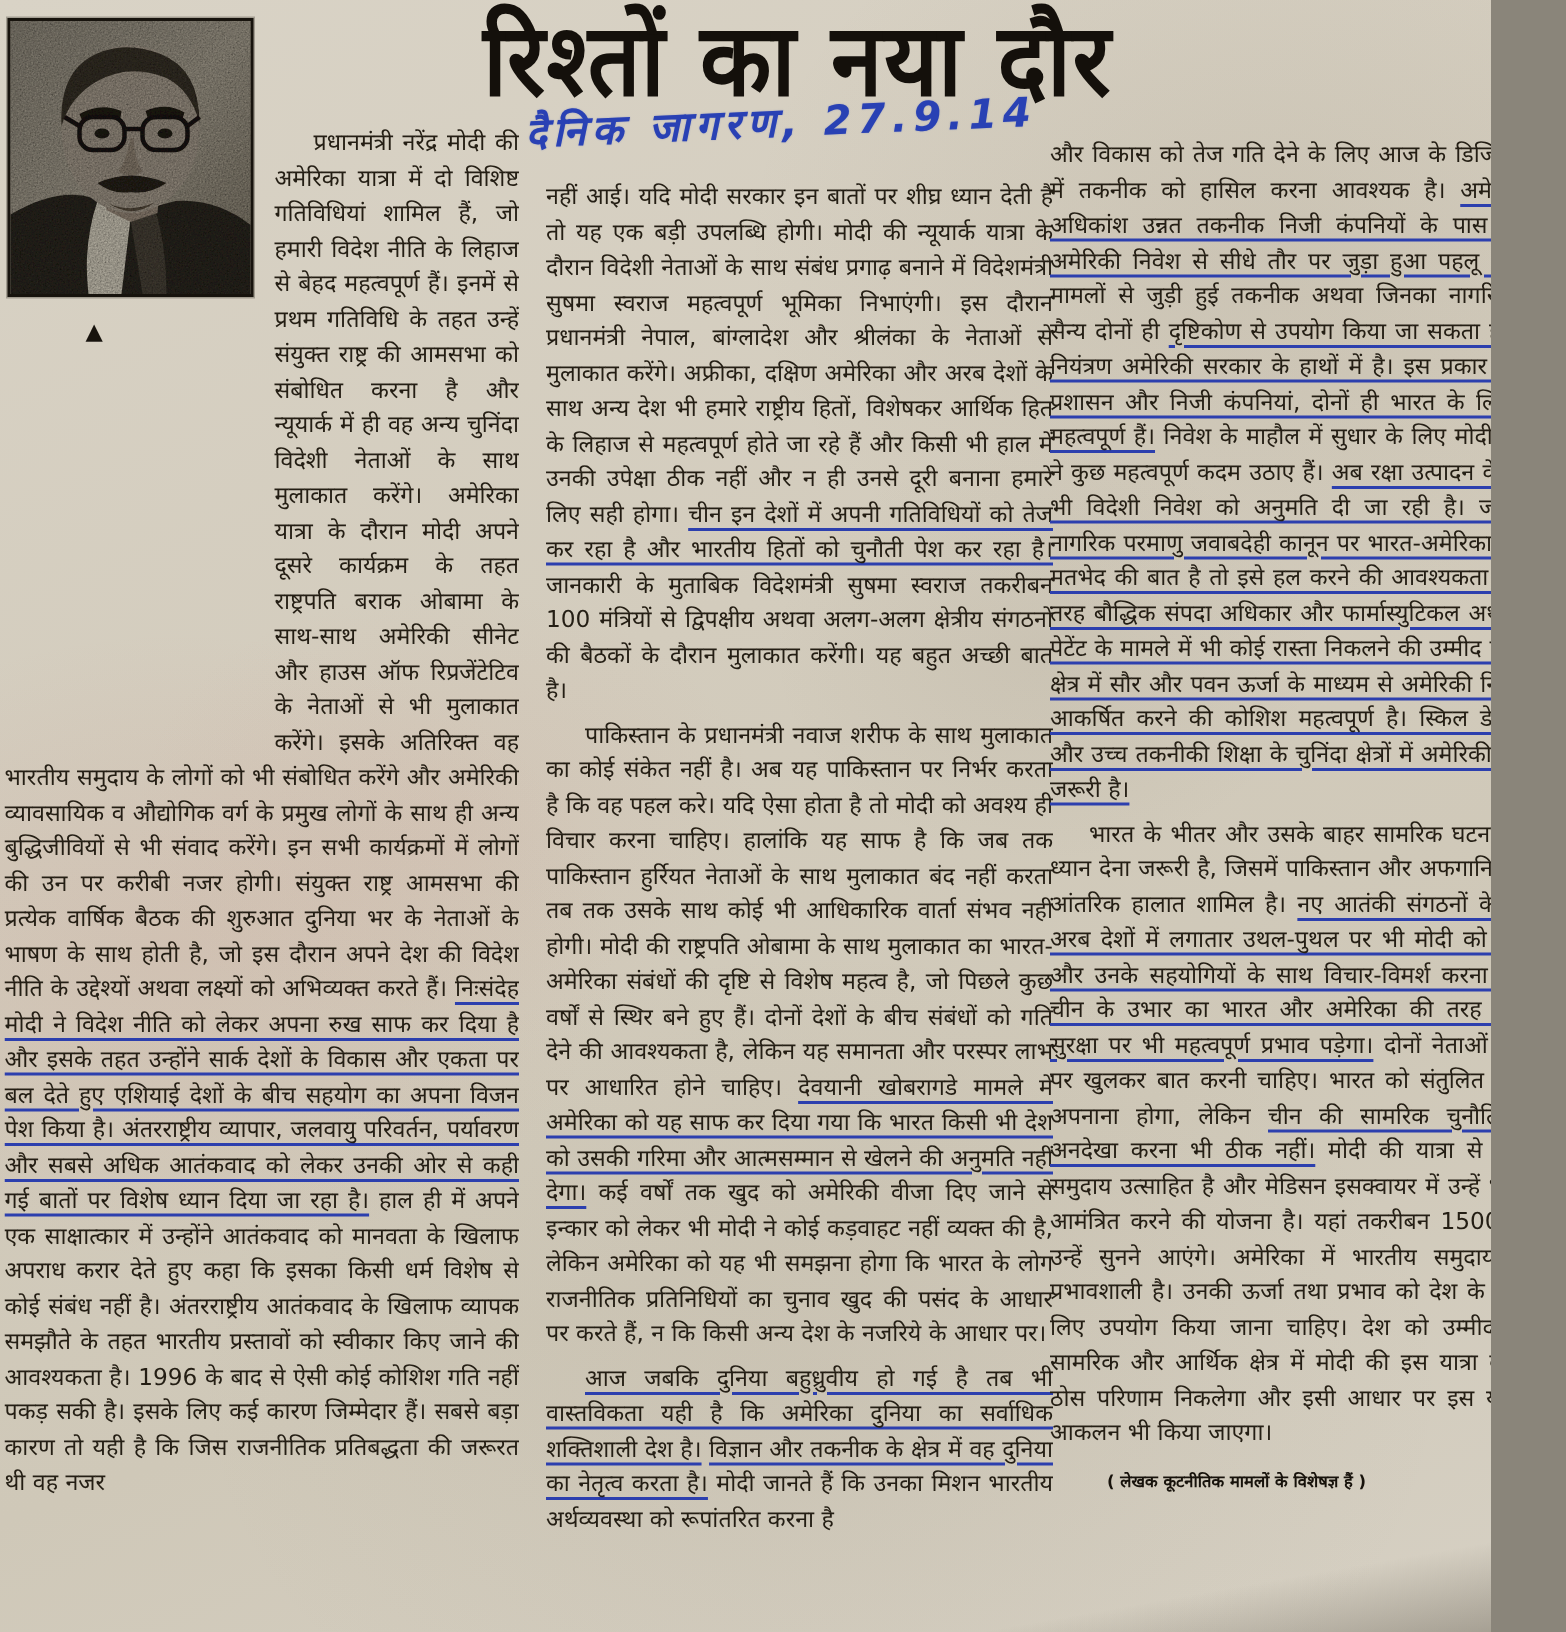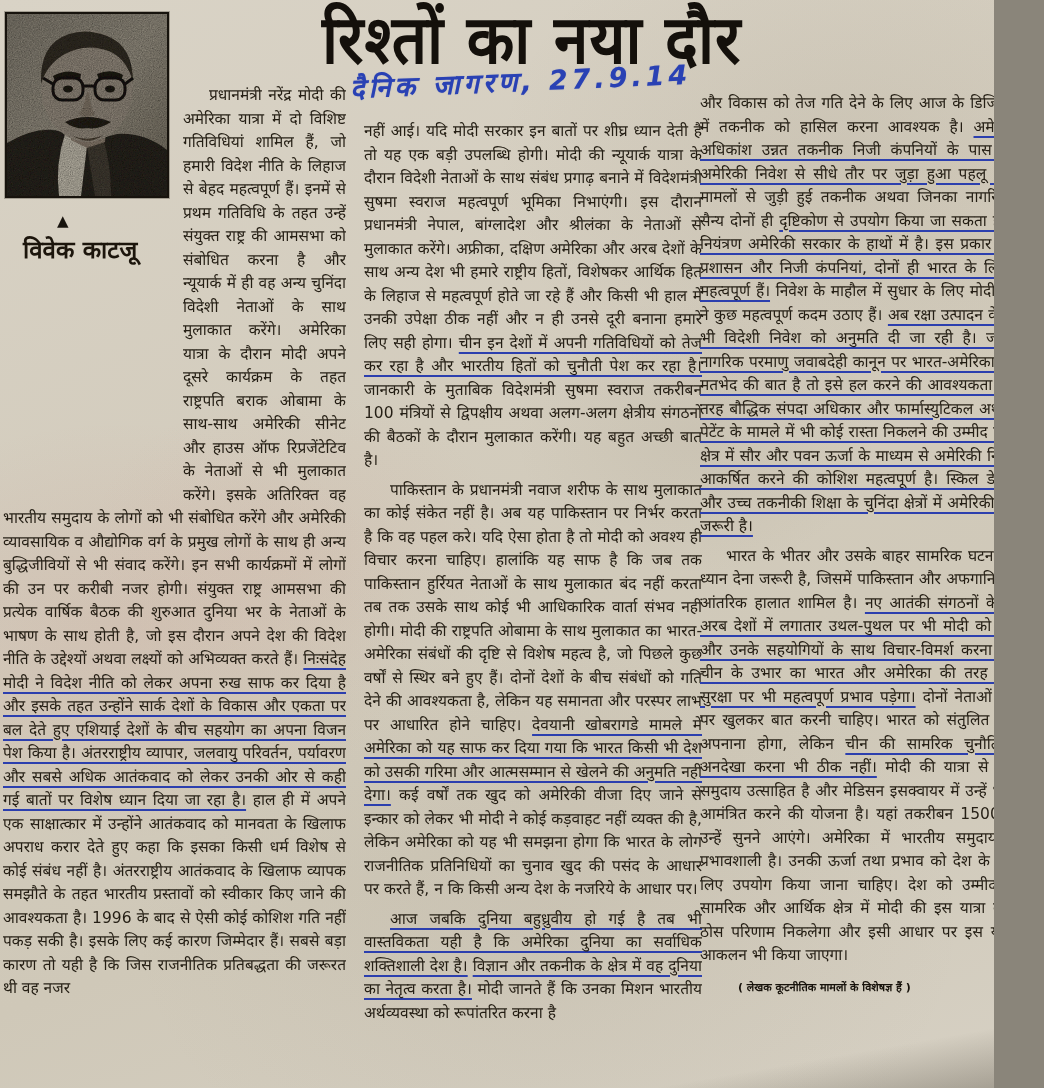--- a/index.html
+++ b/index.html
@@ -114,21 +114,20 @@
 
           <path d="M80,78 Q77,94 72,100 Q80,106 88,100 Q83,94 82,78 Z" fill="#8e8273"></path>
 
           <path d="M58,108 Q80,98 104,108 Q92,116 80,114 Q68,116 58,108 Z" fill="#2a251d"></path>
 
           <path d="M66,122 Q80,128 96,121 Q82,132 66,122 Z" fill="#574c3e"></path>
         </g>
       </svg>
     </div>
     <div class="fig-marker">▲</div>
-    <div class="fig-author">विवेक काटजू</div>
   </div>
 
   <div class="col" id="col1">
     <div class="wrap-spacer"></div>
   <p class="indent"><span>प्रधानमंत्री नरेंद्र मोदी की अमेरिका यात्रा में दो विशिष्ट गतिविधियां शामिल हैं, जो हमारी विदेश नीति के लिहाज से बेहद महत्वपूर्ण हैं। इनमें से प्रथम गतिविधि के तहत उन्हें संयुक्त राष्ट्र की आमसभा को संबोधित करना है और न्यूयार्क में ही वह अन्य चुनिंदा विदेशी नेताओं के साथ मुलाकात करेंगे। अमेरिका यात्रा के दौरान मोदी अपने दूसरे कार्यक्रम के तहत राष्ट्रपति बराक ओबामा के साथ-साथ अमेरिकी सीनेट और हाउस ऑफ रिप्रजेंटेटिव के नेताओं से भी मुलाकात करेंगे। इसके अतिरिक्त वह भारतीय समुदाय के लोगों को भी संबोधित करेंगे और अमेरिकी व्यावसायिक व औद्योगिक वर्ग के प्रमुख लोगों के साथ ही अन्य बुद्धिजीवियों से भी संवाद करेंगे। इन सभी कार्यक्रमों में लोगों की उन पर करीबी नजर होगी। संयुक्त राष्ट्र आमसभा की प्रत्येक वार्षिक बैठक की शुरुआत दुनिया भर के नेताओं के भाषण के साथ होती है, जो इस दौरान अपने देश की विदेश नीति के उद्देश्यों अथवा लक्ष्यों को अभिव्यक्त करते हैं। </span><span class="pen-underline">निःसंदेह मोदी ने विदेश नीति को लेकर अपना रुख साफ कर दिया है और इसके तहत उन्होंने सार्क देशों के विकास और एकता पर बल देते हुए एशियाई देशों के बीच सहयोग का अपना विजन पेश किया है। अंतरराष्ट्रीय व्यापार, जलवायु परिवर्तन, पर्यावरण और सबसे अधिक आतंकवाद को लेकर उनकी ओर से कही गई बातों पर विशेष ध्यान दिया जा रहा है।</span><span> हाल ही में अपने एक साक्षात्कार में उन्होंने आतंकवाद को मानवता के खिलाफ अपराध करार देते हुए कहा कि इसका किसी धर्म विशेष से कोई संबंध नहीं है। अंतरराष्ट्रीय आतंकवाद के खिलाफ व्यापक समझौते के तहत भारतीय प्रस्तावों को स्वीकार किए जाने की आवश्यकता है। 1996 के बाद से ऐसी कोई कोशिश गति नहीं पकड़ सकी है। इसके लिए कई कारण जिम्मेदार हैं। सबसे बड़ा कारण तो यही है कि जिस राजनीतिक प्रतिबद्धता की जरूरत थी वह नजर</span></p>
     </div>
 
   <div class="col" id="col2">
       <p class=""><span>नहीं आई। यदि मोदी सरकार इन बातों पर शीघ्र ध्यान देती है तो यह एक बड़ी उपलब्धि होगी। मोदी की न्यूयार्क यात्रा के दौरान विदेशी नेताओं के साथ संबंध प्रगाढ़ बनाने में विदेशमंत्री सुषमा स्वराज महत्वपूर्ण भूमिका निभाएंगी। इस दौरान प्रधानमंत्री नेपाल, बांग्लादेश और श्रीलंका के नेताओं से मुलाकात करेंगे। अफ्रीका, दक्षिण अमेरिका और अरब देशों के साथ अन्य देश भी हमारे राष्ट्रीय हितों, विशेषकर आर्थिक हित के लिहाज से महत्वपूर्ण होते जा रहे हैं और किसी भी हाल में उनकी उपेक्षा ठीक नहीं और न ही उनसे दूरी बनाना हमारे लिए सही होगा। </span><span class="pen-underline">चीन इन देशों में अपनी गतिविधियों को तेज कर रहा है और भारतीय हितों को चुनौती पेश कर रहा है।</span><span> जानकारी के मुताबिक विदेशमंत्री सुषमा स्वराज तकरीबन 100 मंत्रियों से द्विपक्षीय अथवा अलग-अलग क्षेत्रीय संगठनों की बैठकों के दौरान मुलाकात करेंगी। यह बहुत अच्छी बात है।</span></p>
       <p class="indent"><span>पाकिस्तान के प्रधानमंत्री नवाज शरीफ के साथ मुलाकात का कोई संकेत नहीं है। अब यह पाकिस्तान पर निर्भर करता है कि वह पहल करे। यदि ऐसा होता है तो मोदी को अवश्य ही विचार करना चाहिए। हालांकि यह साफ है कि जब तक पाकिस्तान हुर्रियत नेताओं के साथ मुलाकात बंद नहीं करता तब तक उसके साथ कोई भी आधिकारिक वार्ता संभव नहीं होगी। मोदी की राष्ट्रपति ओबामा के साथ मुलाकात का भारत-अमेरिका संबंधों की दृष्टि से विशेष महत्व है, जो पिछले कुछ वर्षों से स्थिर बने हुए हैं। दोनों देशों के बीच संबंधों को गति देने की आवश्यकता है, लेकिन यह समानता और परस्पर लाभ पर आधारित होने चाहिए। </span><span class="pen-underline">देवयानी खोबरागडे मामले में अमेरिका को यह साफ कर दिया गया कि भारत किसी भी देश को उसकी गरिमा और आत्मसम्मान से खेलने की अनुमति नहीं देगा।</span><span> कई वर्षों तक खुद को अमेरिकी वीजा दिए जाने से इन्कार को लेकर भी मोदी ने कोई कड़वाहट नहीं व्यक्त की है, लेकिन अमेरिका को यह भी समझना होगा कि भारत के लोग राजनीतिक प्रतिनिधियों का चुनाव खुद की पसंद के आधार पर करते हैं, न कि किसी अन्य देश के नजरिये के आधार पर।</span></p>

